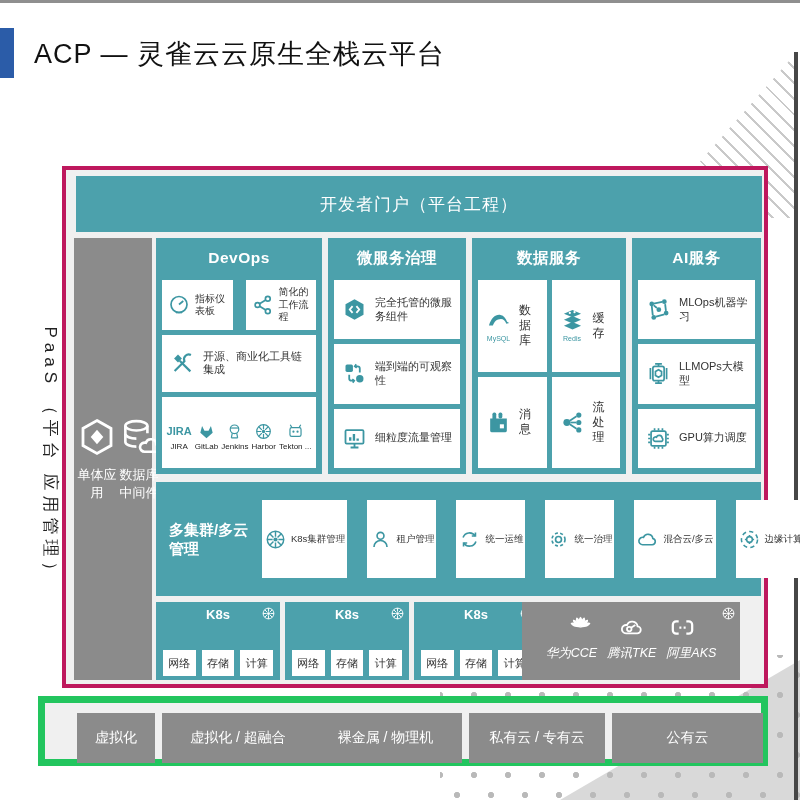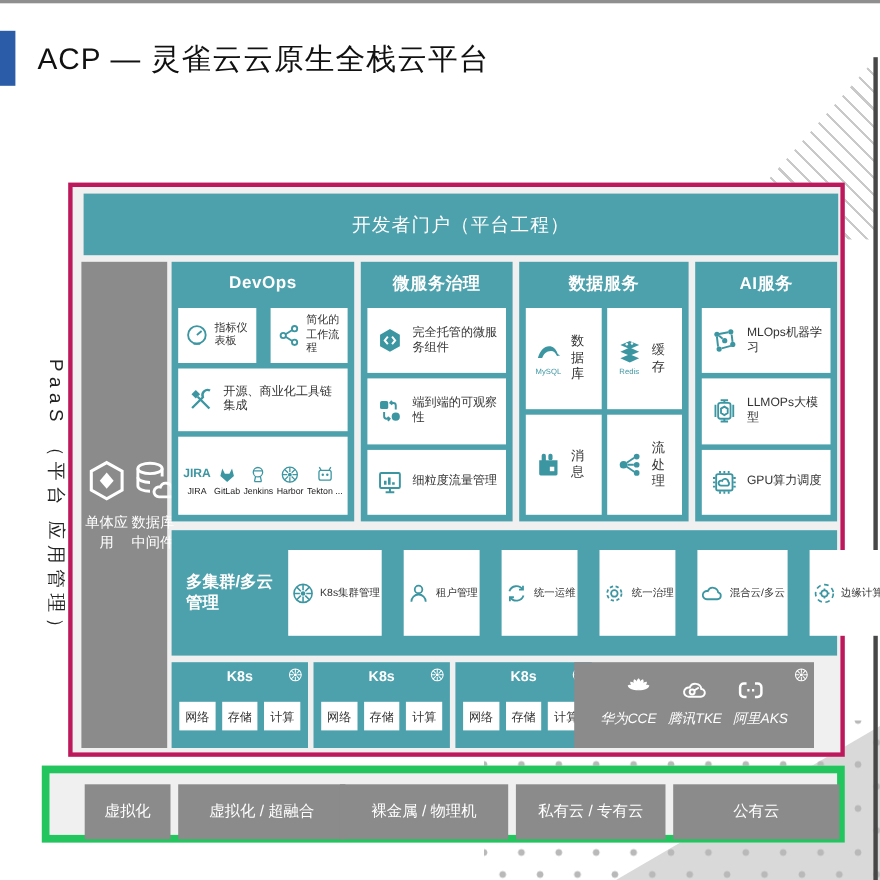--- a/index.html
+++ b/index.html
@@ -90,21 +90,21 @@
   .band-label{flex:0 0 106px;color:#fff;font-size:15px;font-weight:700;padding-left:13px;line-height:1.3;}
   .band-cards{flex:1;display:flex;gap:20px;align-items:center;padding-right:13px;}
   .band-card{flex:1;height:78px;background:#fff;display:flex;align-items:center;justify-content:center;gap:4px;padding:2px;}
   .band-card .ic{width:23px;height:23px;color:var(--teal-ic);flex:0 0 auto;}
   .band-card .blbl{font-size:9.5px;color:var(--cardtext);white-space:nowrap;}
   
   .k8s-box{position:absolute;top:432px;width:124px;height:78px;background:var(--teal);}
   .k8s-1{left:90px;} .k8s-2{left:219px;} .k8s-3{left:348px;}
   .k8s-title{color:#fff;font-size:13px;font-weight:700;text-align:center;margin-top:5px;}
   .k8s-corner{position:absolute;right:4px;top:4px;width:15px;height:15px;color:#fff;}
-  .chip-row{position:absolute;left:7px;right:7px;bottom:16px;display:flex;gap:6px;}
+  .chip-row{position:absolute;left:7px;right:7px;bottom:4px;display:flex;gap:6px;}
   .chip{flex:1;height:26px;background:#fff;display:flex;align-items:center;justify-content:center;font-size:11px;color:var(--cardtext);}
   .managed-box{position:absolute;left:456px;top:432px;width:218px;height:78px;background:var(--gray);color:#fff;font-style:italic;}
   .managed-logos{display:flex;justify-content:center;gap:24px;margin-top:12px;}
   .managed-logos .ic{width:27px;height:27px;color:#fff;}
   .managed-labels{display:flex;justify-content:center;gap:10px;margin-top:4px;font-size:12.5px;}
   
   .iaas-box{position:absolute;top:10px;height:50px;background:var(--gray);color:#fff;display:flex;align-items:center;justify-content:center;font-size:14px;}
   .ib1{left:32px;width:78px;} .ib2{left:117px;width:152px;} .ib3{left:264px;width:153px;}
   .ib4{left:424px;width:136px;} .ib5{left:567px;width:151px;}
   svg.ic{display:block;}

